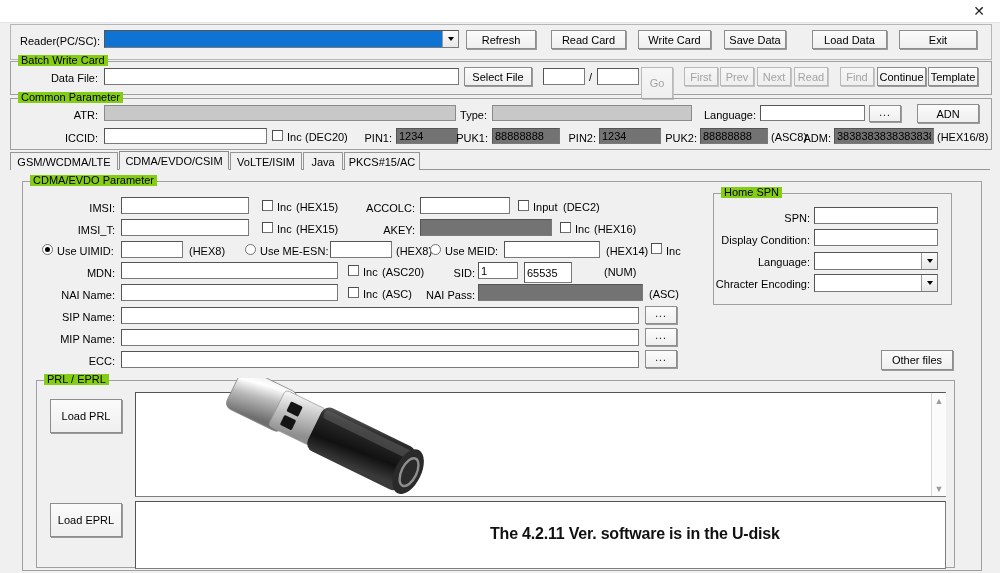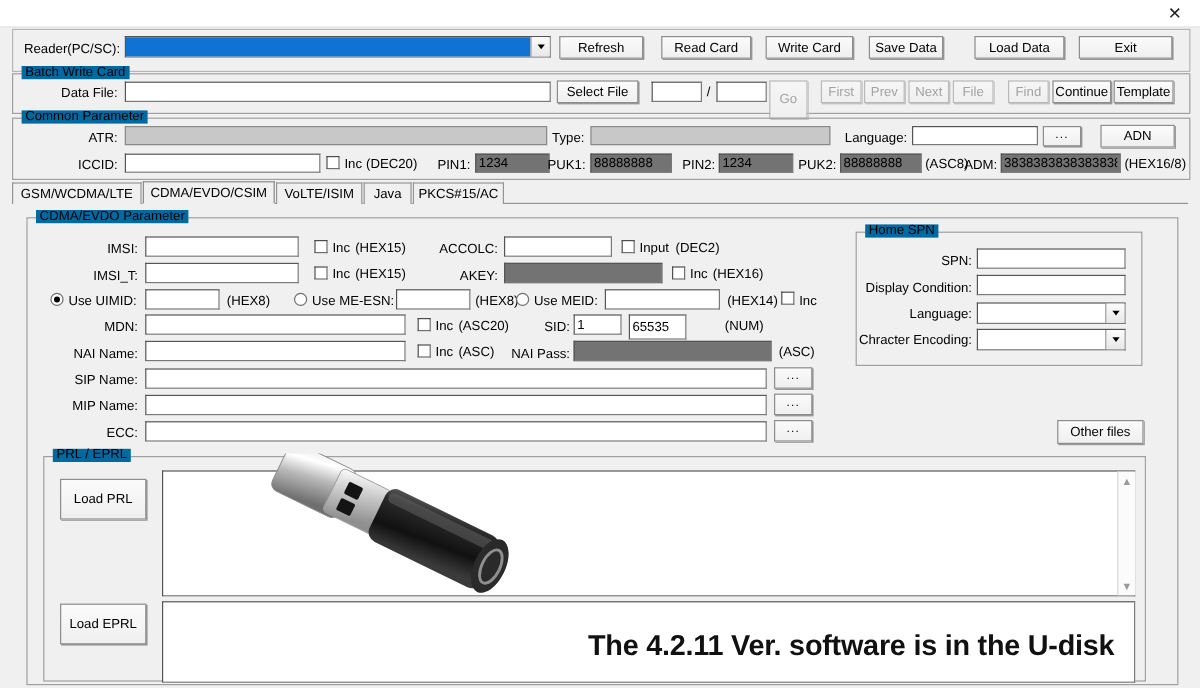--- a/index.html
+++ b/index.html
@@ -13,21 +13,21 @@
   
   .titlebar{height:22px;background:#ffffff;display:flex;align-items:center;
     padding:0 0 0 4px;position:relative;}
   .titlebar .t{font-size:12px;color:#000;white-space:nowrap;}
   .closebtn{position:absolute;right:0;top:0;width:42px;height:22px;
     display:flex;align-items:center;justify-content:center;font-size:14px;color:#222;
     cursor:pointer;}
 
   
   .group{position:absolute;border:1px solid #a0a0a0;border-radius:0;}
-  .group>.glabel{position:absolute;top:-7px;left:7px;background:#0369a1;
+  .group>.glabel{position:absolute;top:-7px;left:7px;background:#84cc16;
     padding:0 3px;font-size:11px;line-height:11px;white-space:nowrap;}
   .lbl{position:absolute;font-size:11px;line-height:12px;white-space:nowrap;text-align:right;}
   .lblL{position:absolute;font-size:11px;line-height:12px;white-space:nowrap;}
   input.tb{
     position:absolute;box-sizing:border-box;
     border:1px solid #7a7a7a;border-top-color:#555;border-left-color:#555;
     background:#fff;font-family:"Liberation Sans",sans-serif;font-size:11px;
     padding:0 2px;color:#000;outline:none;
   }
   input.tb.green{background:#737373;}
@@ -74,21 +74,21 @@
   .listbox{position:absolute;box-sizing:border-box;background:#fff;
     border:1px solid #7d7d7d;border-top-color:#555;border-left-color:#555;overflow:hidden;}
   .vscroll{position:absolute;width:15px;box-sizing:border-box;background:#fbfbfb;
     border-left:1px solid #d6d6d6;}
   .vscroll .ar{height:15px;display:flex;align-items:center;justify-content:center;
     color:#9b9b9b;font-size:9px;}
   .vscroll .ar.bottom{position:absolute;bottom:0;left:0;right:0;}
 
   
   .usb{position:absolute;left:215px;top:378px;width:230px;height:120px;pointer-events:none;}
-  .overlay-text{position:absolute;left:490px;top:525px;font-size:24px;font-weight:bold;
+  .overlay-text{position:absolute;left:490px;top:525px;font-size:16px;font-weight:bold;
     color:#111;white-space:nowrap;letter-spacing:-0.2px;}
   .sep{position:absolute;background:#dcdcdc;}
 </style>
 </head>
 <body>
 
 <div class="titlebar">
   <div class="closebtn">✕</div>
 </div>
 <div class="sep" style="left:0;top:22px;width:1000px;height:1px;background:#e5e5e5;"></div>
@@ -114,21 +114,21 @@
 <div class="lbl" style="left:30px;top:72px;width:68px;">Data File:</div>
 <input class="tb" style="left: 104px; top: 68px; width: 355px; height: 17px;" value="">
 <div class="btn" style="left:464px;top:67px;width:68px;height:19px;">Select File</div>
 <input class="tb" style="left: 543px; top: 68px; width: 42px; height: 17px;" value="">
 <div class="lblL" style="left:589px;top:71px;">/</div>
 <input class="tb" style="left: 597px; top: 68px; width: 42px; height: 17px;" value="">
 <div class="btn dis" style="left:641px;top:67px;width:32px;height:32px;">Go</div>
 <div class="btn dis" style="left:684px;top:67px;width:34px;height:19px;">First</div>
 <div class="btn dis" style="left:720px;top:67px;width:34px;height:19px;">Prev</div>
 <div class="btn dis" style="left:757px;top:67px;width:34px;height:19px;">Next</div>
-<div class="btn dis" style="left:794px;top:67px;width:34px;height:19px;">File</div>
+<div class="btn dis" style="left:794px;top:67px;width:34px;height:19px;">Read</div>
 <div class="btn dis" style="left:840px;top:67px;width:34px;height:19px;">Find</div>
 <div class="btn" style="left:877px;top:67px;width:49px;height:19px;">Continue</div>
 <div class="btn" style="left:928px;top:67px;width:50px;height:19px;">Template</div>
 
 <div class="group" style="left:10px;top:98px;width:980px;height:50px;">
   <div class="glabel">Common Parameter</div>
 </div>
 <div class="lbl" style="left:30px;top:109px;width:68px;">ATR:</div>
 <input class="tb dis" readonly="" style="left: 104px; top: 105px; width: 352px; height: 16px;" value="">
 <div class="lbl" style="left:455px;top:109px;width:32px;">Type:</div>

